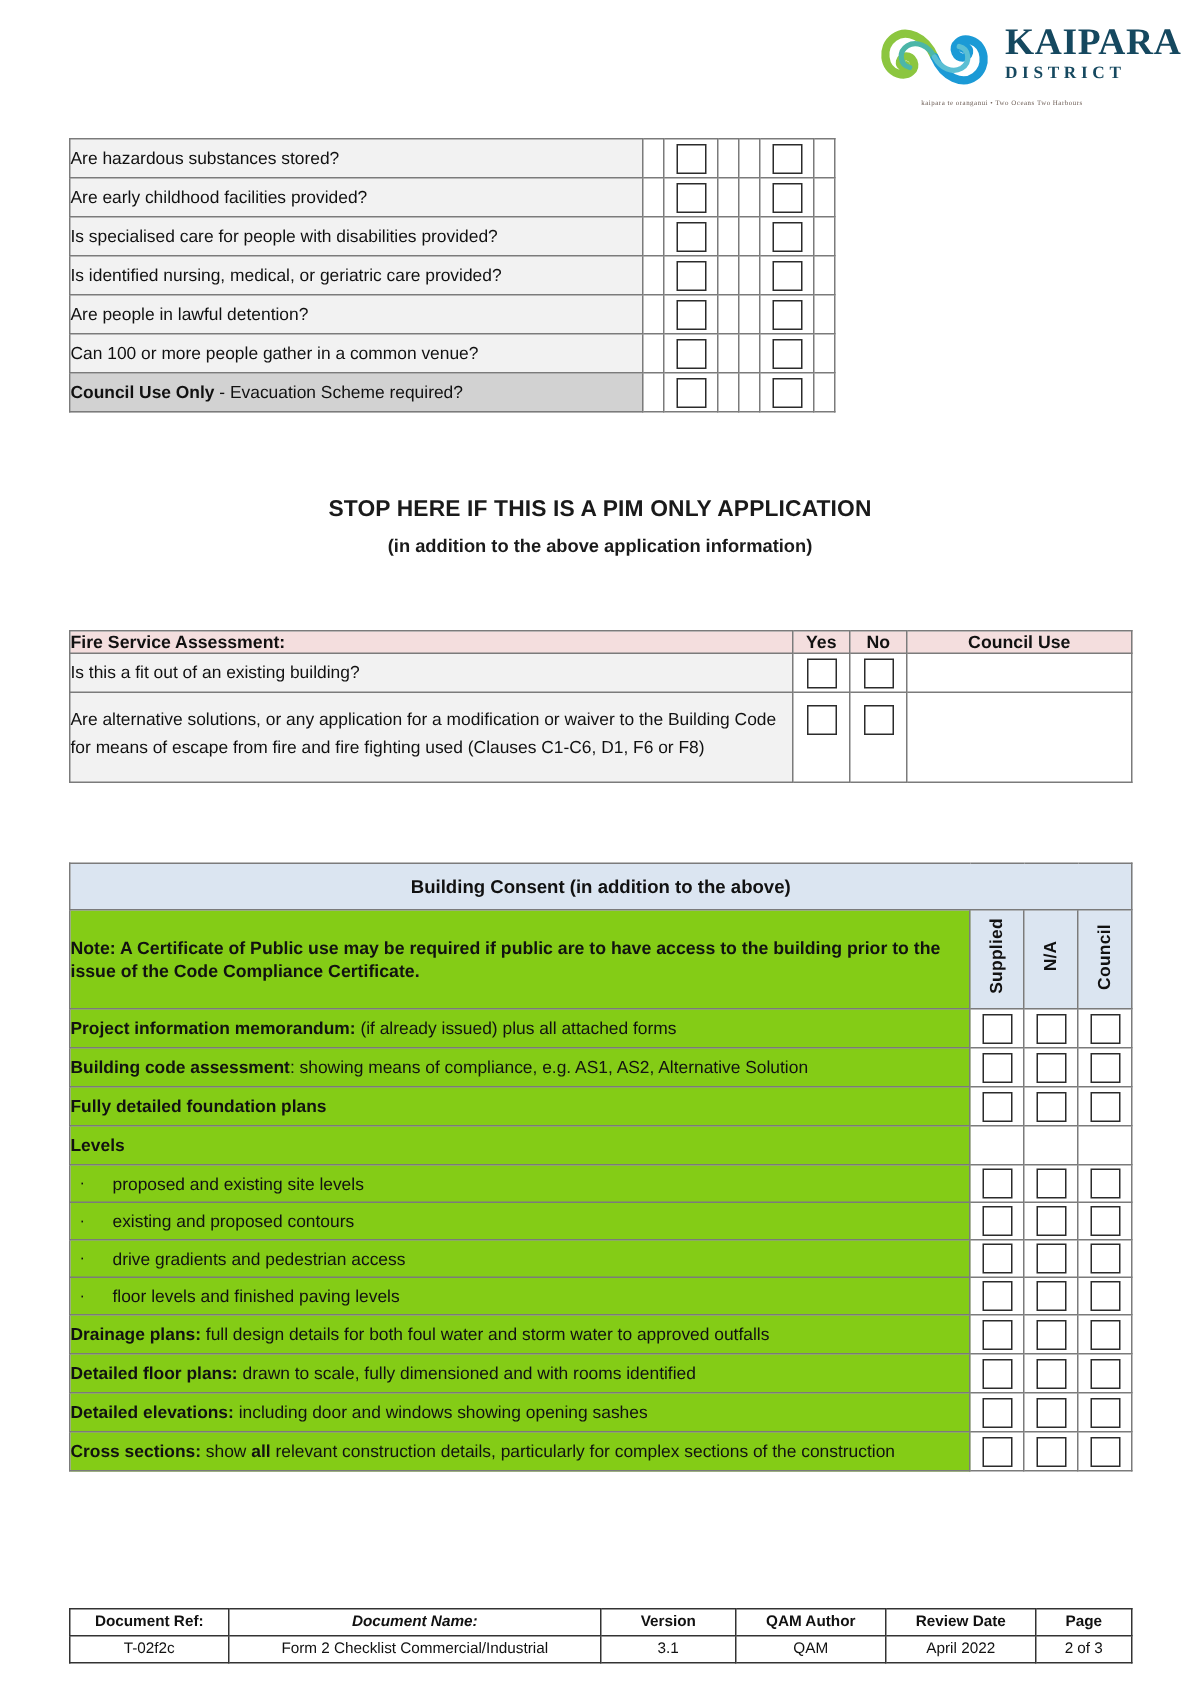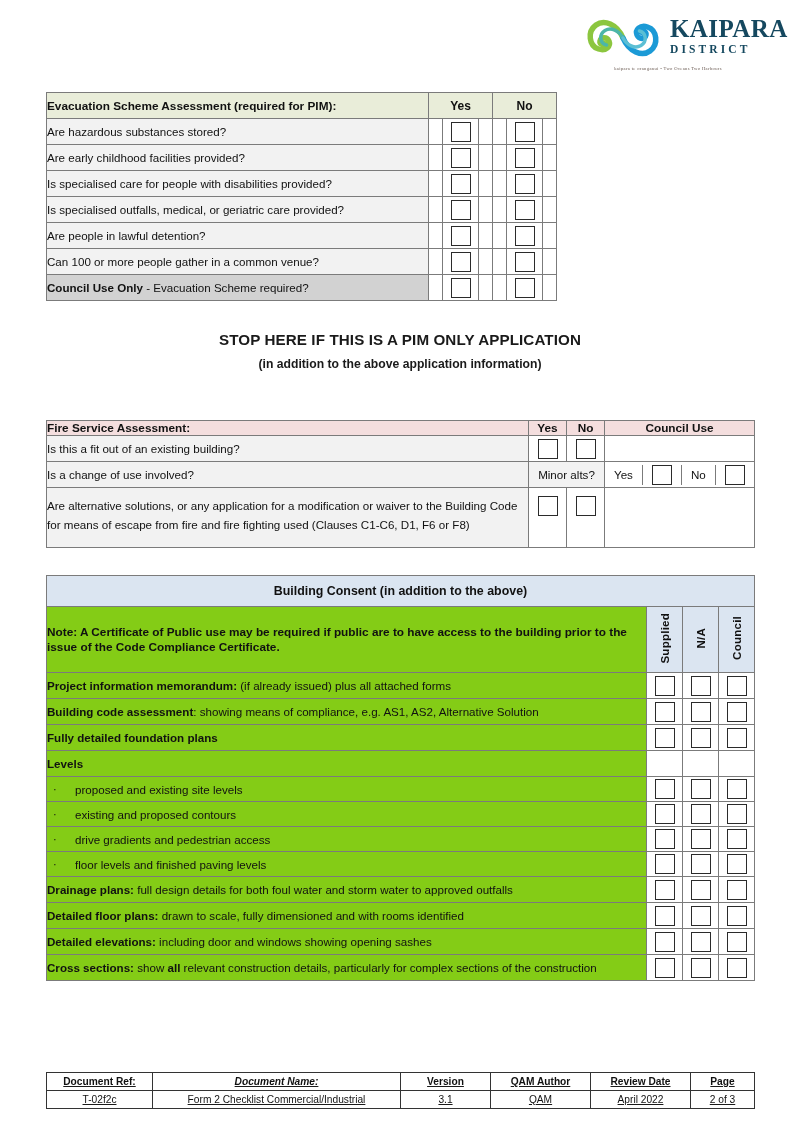--- a/index.html
+++ b/index.html
@@ -271,21 +271,20 @@
     font-weight: bold;
     font-size: 11.8px;
   }
 
   
   #t-foot {
     position: absolute;
     left: 46px;
     top: 1072px;
     width: 708px;
-    text-decoration: underline;
   }
   #t-foot td {
     border: 1px solid #333;
     text-align: center;
     font-size: 10.2px;
     height: 17px;
     line-height: 13px;
   }
   #t-foot .fh {
     font-weight: bold;
@@ -320,25 +319,20 @@
   <colgroup>
     <col style="width:382px">
       <col style="width:14px">
       <col style="width:36px">
       <col style="width:14px">
     <col style="width:14px">
       <col style="width:36px">
       <col style="width:14px">
   </colgroup>
   <tbody>
-    <tr>
-      <td class="hdr cellpad">Evacuation Scheme Assessment (required for PIM):</td>
-      <td class="hdr-yn" colspan="3">Yes</td>
-      <td class="hdr-yn" colspan="3">No</td>
-    </tr>
 
     <tr>
       <td class="qrow cellpad">Are hazardous substances stored?</td>
       <td class="cbcell"></td>
       <td class="cbcell">
           <span class="cb-wrap">
             <span class="cb"></span>
           </span>
         </td>
       <td class="cbcell"></td>
@@ -378,21 +372,21 @@
       <td class="cbcell"></td>
       <td class="cbcell"></td>
       <td class="cbcell">
           <span class="cb-wrap">
             <span class="cb"></span>
           </span>
         </td>
       <td class="cbcell"></td>
     </tr>
     <tr>
-      <td class="qrow cellpad">Is specialised outfalls, medical, or geriatric care provided?</td>
+      <td class="qrow cellpad">Is identified nursing, medical, or geriatric care provided?</td>
       <td class="cbcell"></td>
       <td class="cbcell">
           <span class="cb-wrap">
             <span class="cb"></span>
           </span>
         </td>
       <td class="cbcell"></td>
       <td class="cbcell"></td>
       <td class="cbcell">
           <span class="cb-wrap">
@@ -484,39 +478,20 @@
           </span>
         </td>
       <td class="cbcell">
           <span class="cb-wrap">
             <span class="cb"></span>
           </span>
         </td>
       <td class="councilcell"></td>
     </tr>
 
-    <tr style="height:26px">
-      <td class="cellpad">Is a change of use involved?</td>
-      <td class="minor-alts" colspan="2">Minor alts?</td>
-      <td class="councilcell">
-        <div class="inner-cu">
-          <span class="lbl">Yes</span>
-          <span class="sep"></span>
-          <span class="box-slot">
-              <span class="cb"></span>
-            </span>
-          <span class="sep"></span>
-          <span class="lbl">No</span>
-          <span class="sep"></span>
-          <span class="box-slot">
-              <span class="cb"></span>
-            </span>
-        </div>
-      </td>
-    </tr>
 
     <tr style="height:60px">
       <td class="cellpad" style="vertical-align:top;padding-top:8px;line-height:19px">Are alternative solutions, or any application for a modification or waiver to the Building Code for means of escape from fire and fire fighting used (Clauses C1-C6, D1, F6 or F8)</td>
       <td class="cbcell" style="vertical-align:top;padding-top:8px">
           <span class="cb"></span>
         </td>
       <td class="cbcell" style="vertical-align:top;padding-top:8px">
           <span class="cb"></span>
         </td>
       <td class="councilcell"></td>

